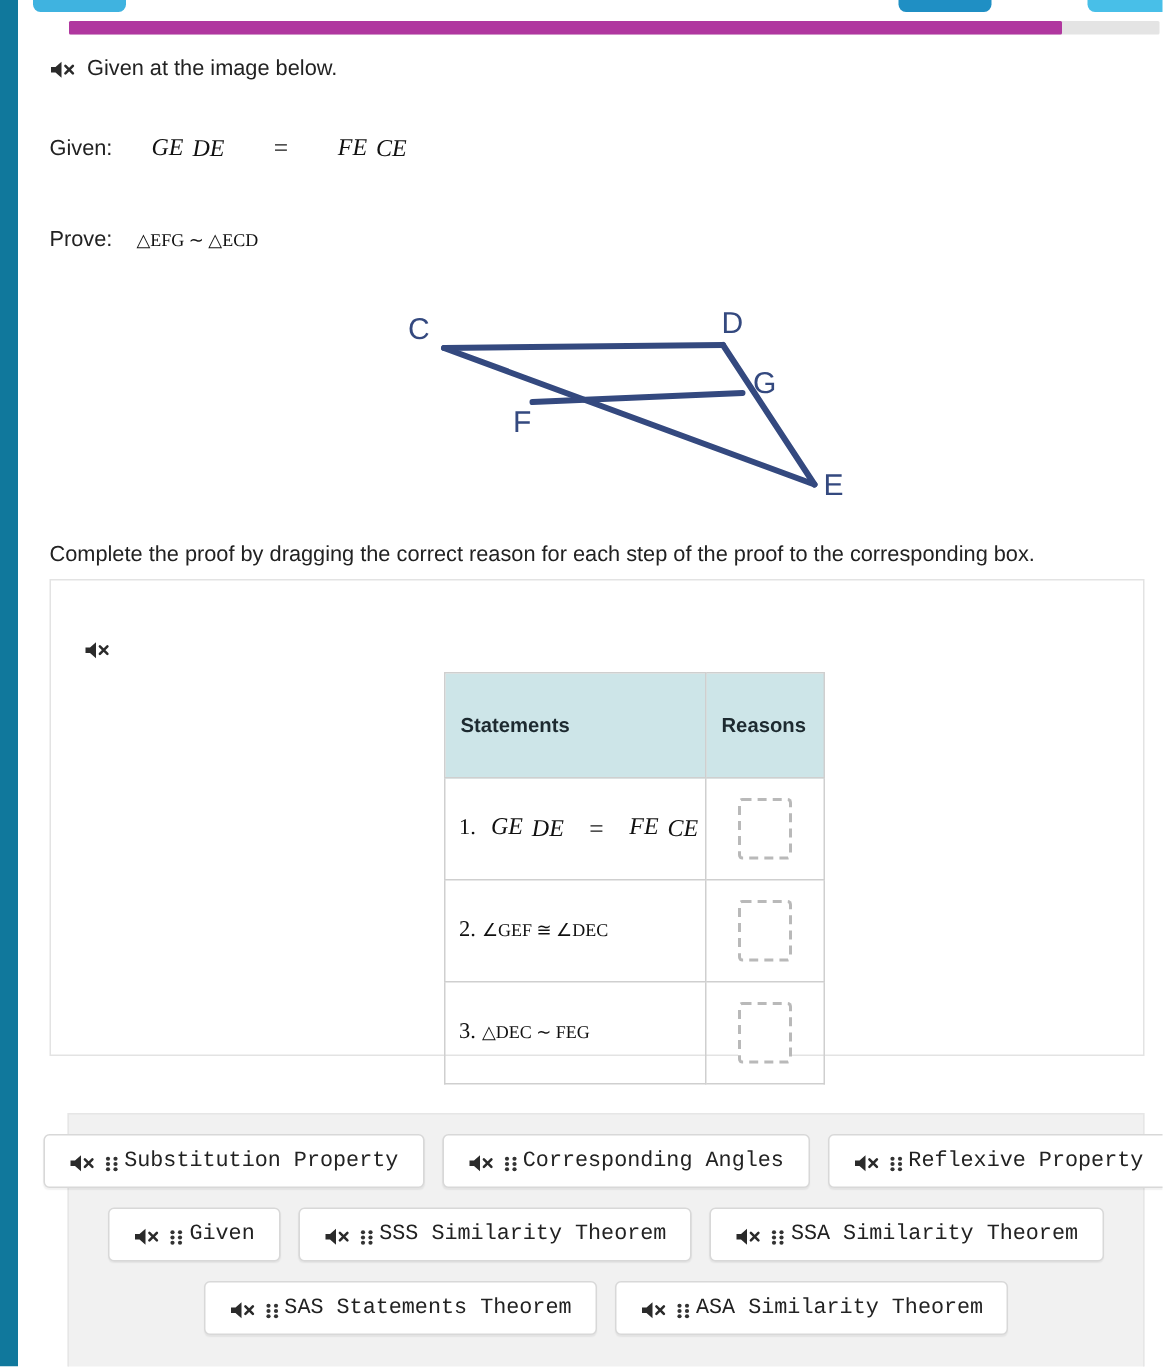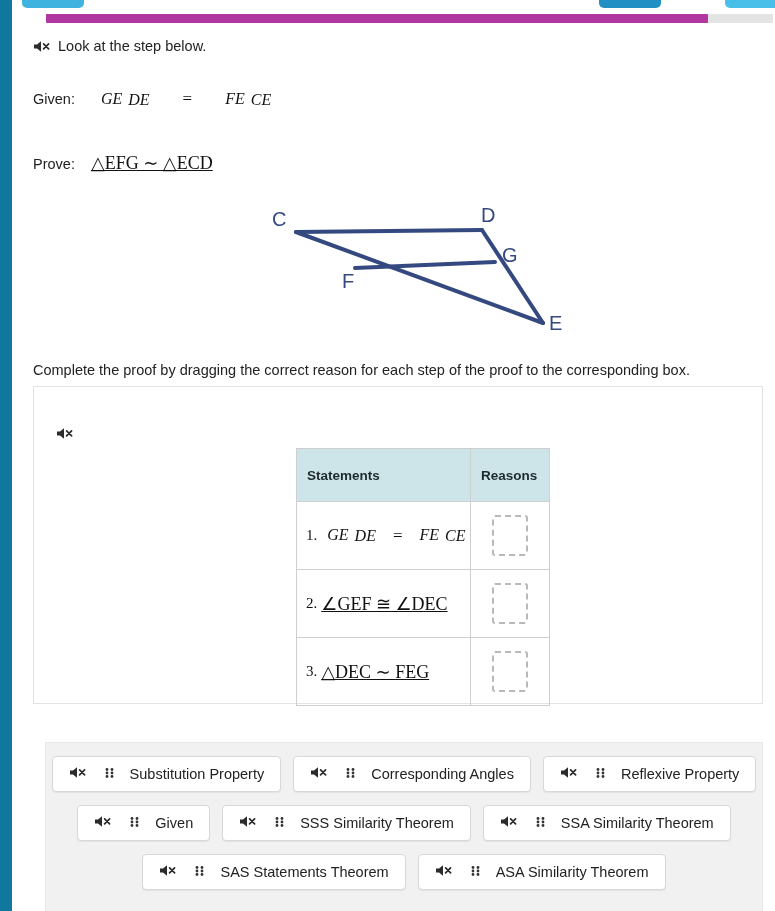--- a/index.html
+++ b/index.html
@@ -102,23 +102,22 @@
     left: 21px; top: 122px;
     font-size: 14.5px;
     color: #222;
     display: flex;
     align-items: baseline;
     gap: 16px;
   }
   .mathup {
     font-family: "Liberation Serif", serif;
     font-style: normal;
-    font-size: 18px;
+    font-size: 12px;
     color: #111;
-    text-decoration: underline;
   }
   .frac {
     display: inline-flex;
     align-items: center;
     vertical-align: middle;
     font-family: "Liberation Serif", serif;
     font-style: italic;
     font-size: 16px;
     line-height: 1.08;
     color: #111;
@@ -181,21 +180,21 @@
     border: 1px solid #cfcfcf;
     padding: 0;
     vertical-align: middle;
   }
   .proof-table th {
     background: #cde5e8;
     color: #1d2a30;
     font-size: 13.5px;
     font-weight: bold;
     text-align: left;
-    height: 53px;
+    height: 70px;
     padding: 0 10px;
   }
   .col-stmt { width: 174px; }
   .col-rsn  { width: 79px; }
   .proof-table td.stmt {
     height: 68px;
     padding: 0 9px;
     font-family: "Liberation Serif", serif;
     font-size: 16px;
     color: #111;
@@ -230,31 +229,32 @@
   }
   .chip-row {
     display: flex;
     justify-content: center;
     align-items: center;
     gap: 12px;
     margin-top: 13px;
   }
   .chip {
     display: inline-flex;
-    align-items: flex-start;
-    gap: 16px;
+    align-items: flex-end;
+    gap: 4px;
     background: #ffffff;
     border: 1px solid #d8d8d8;
     border-radius: 4px;
     padding: 9px 16px;
     font-size: 14.5px;
     color: #222;
     box-shadow: 0 1px 1px rgba(0,0,0,0.06);
     cursor: grab;
     white-space: nowrap;
+    font-family: Liberation Mono, monospace;
   }
   .grip {
     display: inline-block;
     width: 9px; height: 12px;
     flex: 0 0 auto;
   }
 </style>
 </head>
 <body>
 
@@ -273,21 +273,21 @@
 
   <div class="content">
 
     <div class="line-look">
       <span class="spk">
         <svg width="20" height="13" viewBox="0 0 20 13">
           <path d="M1 4.6 h3 L8 1.2 v10.6 L4 8.4 H1 z" fill="#2b2b2b"></path>
           <path d="M10.6 3.9 l5 5 M15.6 3.9 l-5 5" stroke="#2b2b2b" stroke-width="1.7" stroke-linecap="round"></path>
         </svg>
       </span>
-      <span>Look at the step below.</span>
+      <span>Given at the image below.</span>
     </div>
 
     <div class="given-line">
       <span>Given:</span>
       <span class="frac">
         <span class="num">GE</span>
         <span class="bar"></span>
         <span class="den">DE</span>
       </span>
       <span class="eqs">=</span>

